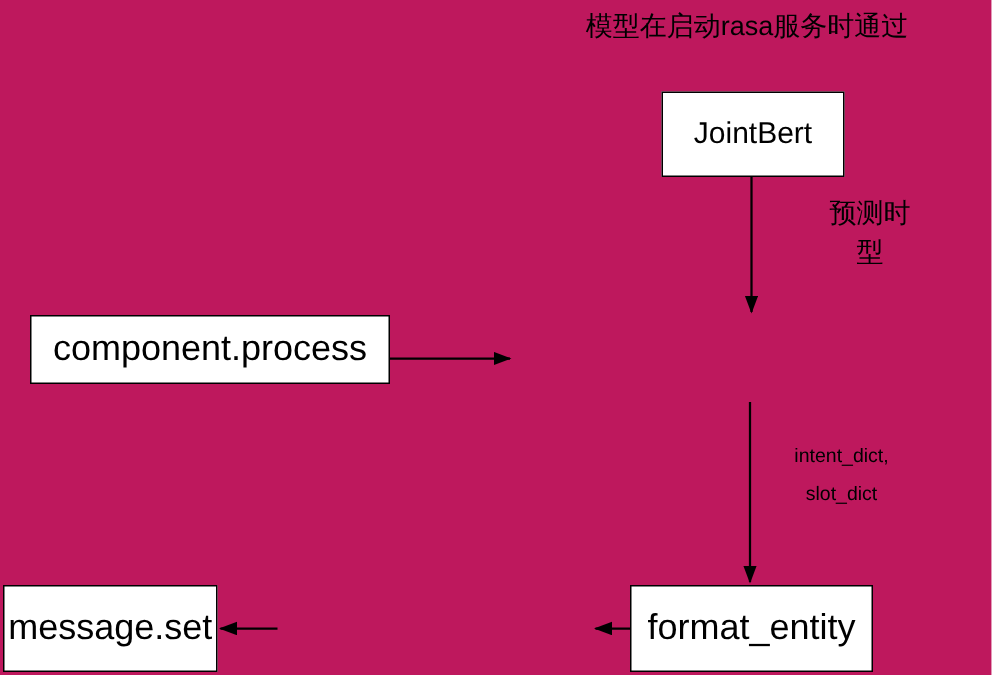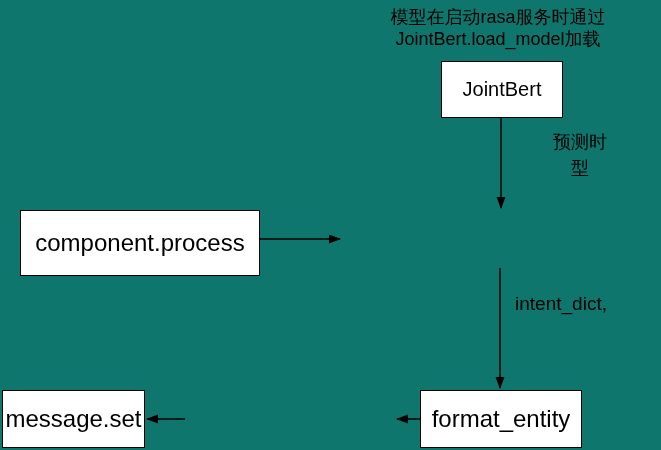--- a/index.html
+++ b/index.html
@@ -4,21 +4,21 @@
 <style>
   html, body {
     margin: 0;
     padding: 0;
     background: #ffffff;
   }
   .canvas {
     position: relative;
     width: 661px;
     height: 450px;
-    background: #0f766e;
+    background: #be185d;
     font-family: "Liberation Sans", "DejaVu Sans", sans-serif;
     color: #000000;
     overflow: hidden;
   }
   .connectors {
     position: absolute;
     left: 0;
     top: 0;
     width: 661px;
     height: 450px;
@@ -59,25 +59,25 @@
     top: 129px;
     width: 78px;
     font-size: 18px;
     line-height: 26px;
     margin-left: 38px;
   }
   #label-outputs {
     left: 509px;
     top: 291px;
     width: 104px;
-    font-size: 19px;
+    font-size: 13px;
     line-height: 25px;
   }
   #node-jointbert-model   { left: 441px; top: 61px;  width: 122px; height: 57px; }
-  #node-component-process { left: 20px;  top: 210px; width: 240px; height: 66px; }
+  #node-component-process { left: 20px;  top: 210px; width: 240px; height: 46px; }
   #node-predict-online    { left: 342px; top: 210px; width: 312px; height: 58px; }
   #node-message-set       { left: 2px;   top: 390px; width: 143px; height: 58px; }
   #node-sort-intent-ranking { left: 185px; top: 390px; width: 210px; height: 58px; }
   #node-format-entity     { left: 420px; top: 390px; width: 162px; height: 58px; text-align: right; }
 </style>
 </head>
 <body>
 
 <div class="canvas">
 
@@ -99,39 +99,39 @@
     <g>
       <line x1="420" y1="419" x2="397" y2="419" stroke="#000000" stroke-width="1.5" marker-end="url(#arrowhead)"></line>
     </g>
     <g>
       <line x1="185" y1="419" x2="147" y2="419" stroke="#000000" stroke-width="1.5" marker-end="url(#arrowhead)"></line>
     </g>
   </svg>
 
   <div class="edge-label" id="top-annotation">
     <div>模型在启动rasa服务时通过</div>
-    <div>JointBert.load_model加载</div>
   </div>
 
   <div class="node two-line" id="node-jointbert-model">
     <div>JointBert</div>
   </div>
 
   <div class="edge-label" id="label-predict-input">
     <div>预测时</div>
     <div>型</div>
   </div>
 
   <div class="node" id="node-component-process">
     <span>component.process</span>
   </div>
 
 
   <div class="edge-label" id="label-outputs">
     <div>intent_dict,</div>
+    <div>slot_dict</div>
   </div>
 
   <div class="node" id="node-message-set">
     <span>message.set</span>
   </div>
 
 
   <div class="node" id="node-format-entity">
     <span>format_entity</span>
   </div>

